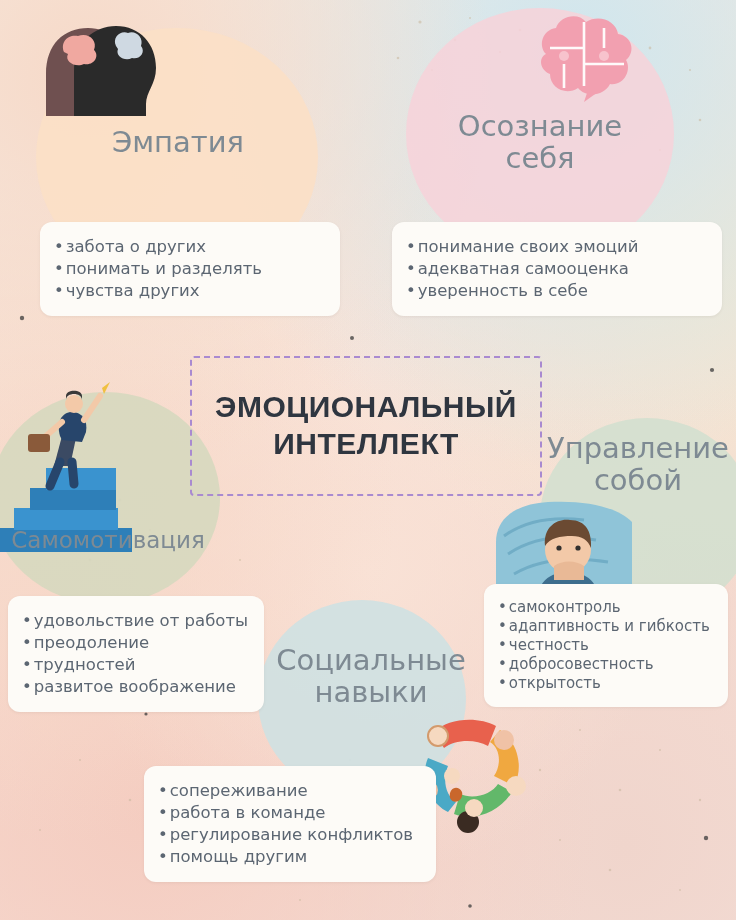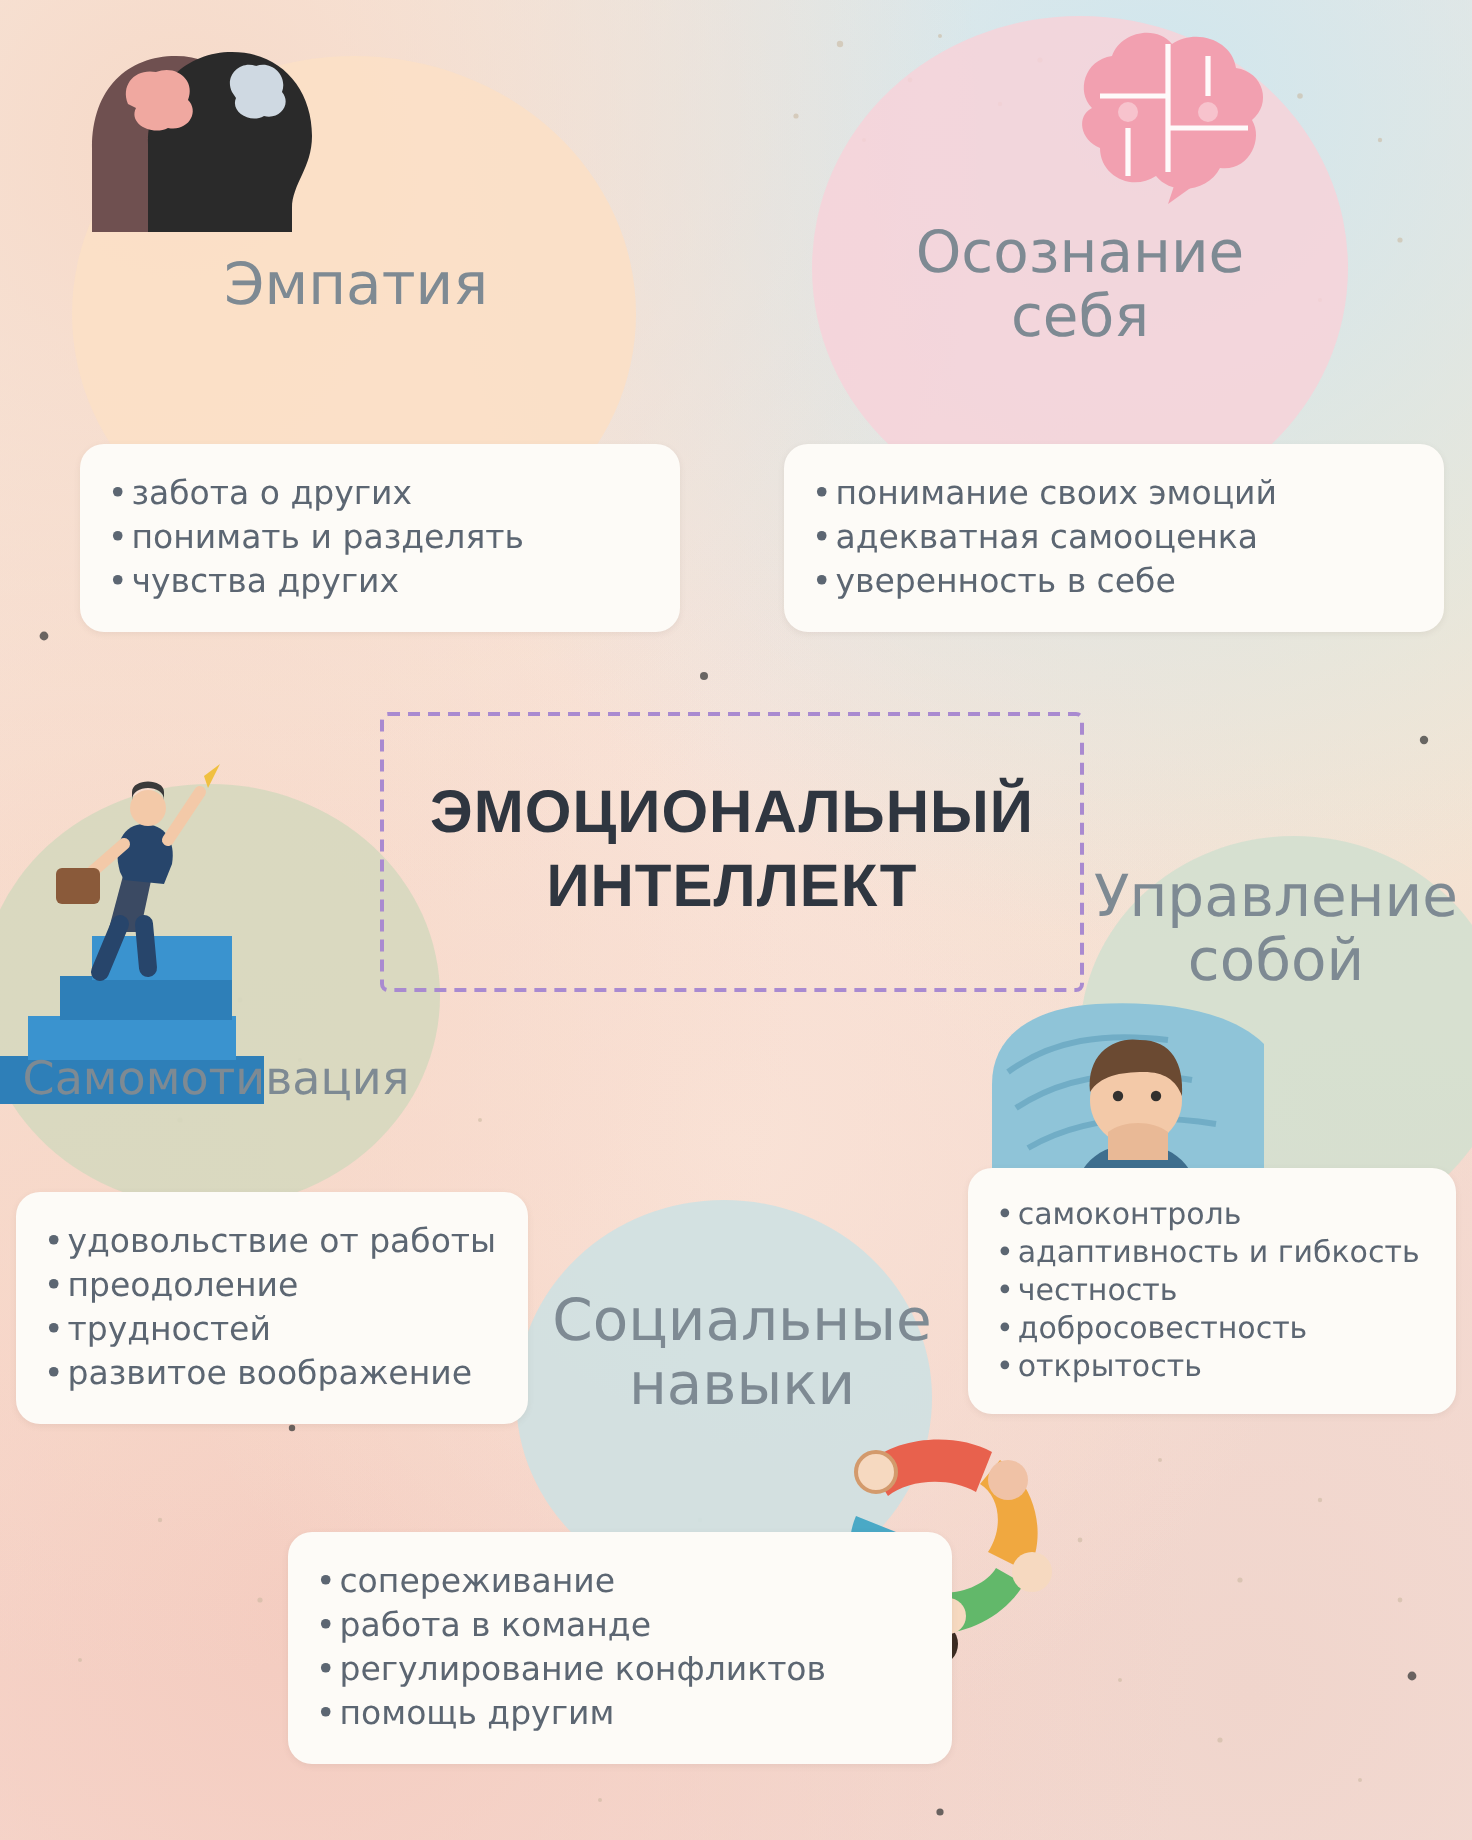--- a/index.html
+++ b/index.html
@@ -277,21 +277,21 @@
       <circle cx="112" cy="72" r="10" fill="#f6d9c0"></circle>
       <circle cx="64" cy="108" r="11" fill="#3a2b22"></circle>
       <circle cx="24" cy="76" r="10" fill="#f0c2a6"></circle>
       <circle cx="70" cy="94" r="9" fill="#f6d9c0"></circle>
       <circle cx="48" cy="62" r="8" fill="#f6d9c0"></circle>
     </g>
     <g fill="#c9672c">
       <path d="M46 84 C44 74 54 70 58 78 C60 86 50 92 46 84 Z"></path>
     </g>
   </svg>
-  <div class="card" style="left:144px;top:766px;width:332px;">
+  <div class="card" style="left:144px;top:766px;width:292px;">
     <ul>
       <li>сопереживание</li>
       <li>работа в команде</li>
       <li>регулирование конфликтов</li>
       <li>помощь другим</li>
     </ul>
   </div>
 
 </div>
 

